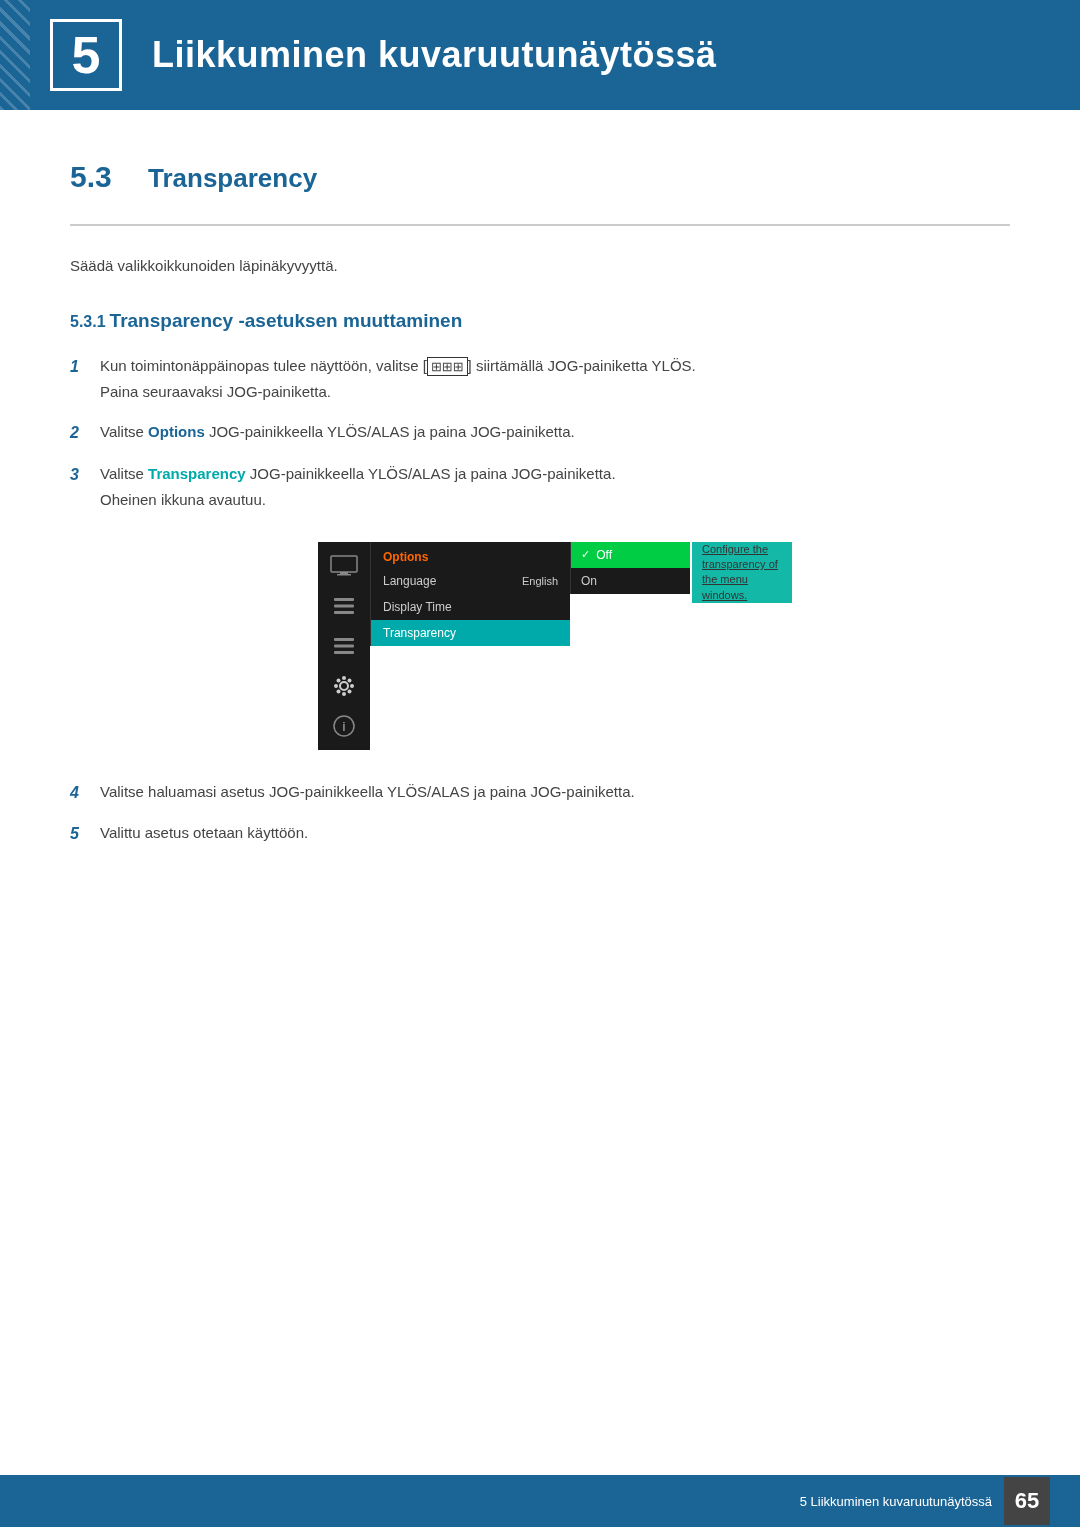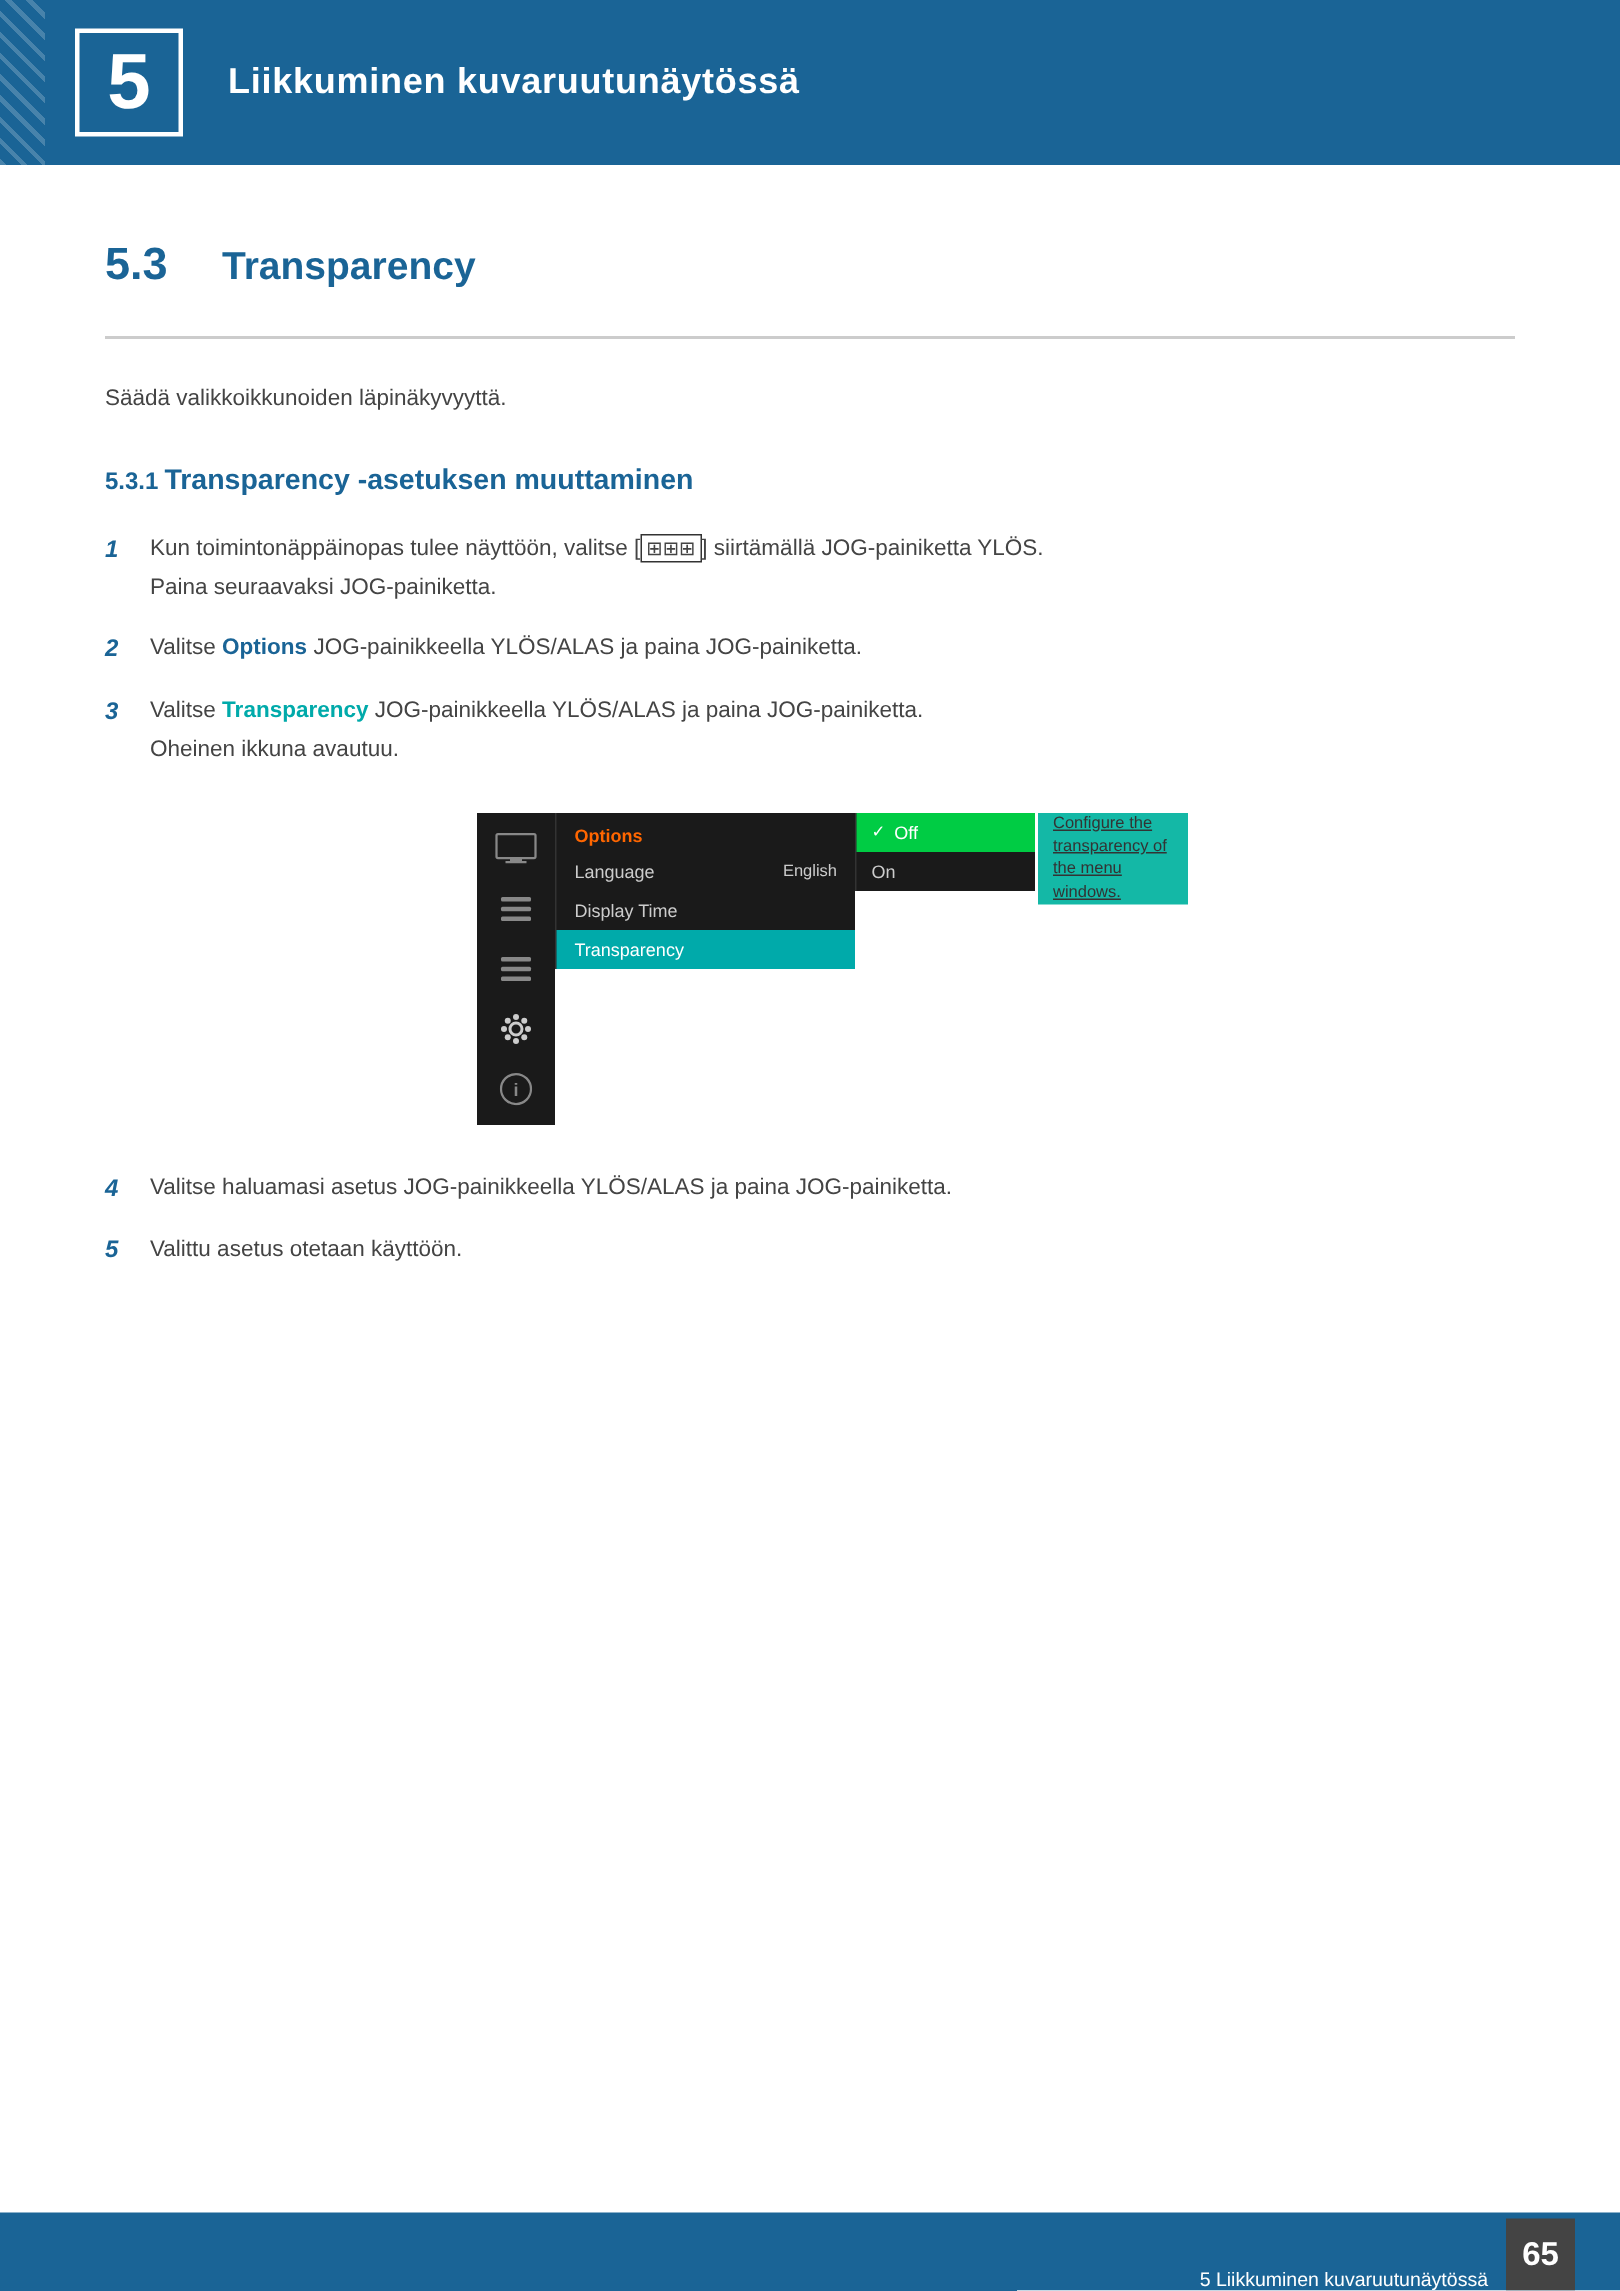--- a/index.html
+++ b/index.html
@@ -38,21 +38,21 @@
     }
 
     .chapter-number {
       font-size: 52px;
       font-weight: bold;
       color: #ffffff;
       line-height: 1;
     }
 
     .chapter-title {
-      font-size: 24px;
+      font-size: 36px;
       font-weight: bold;
       color: #ffffff;
       letter-spacing: 0.5px;
       text-align: right;
     }
 
     
     .header-stripes {
       position: absolute;
       left: 0;
@@ -280,21 +280,21 @@
 
     
     .page-footer {
       position: absolute;
       bottom: 0;
       left: 0;
       right: 0;
       height: 52px;
       background: #1a6496;
       display: flex;
-      align-items: flex-end;
+      align-items: center;
       justify-content: flex-end;
       padding: 0 30px;
       gap: 0;
     }
 
     .footer-chapter-text {
       font-size: 13px;
       color: #ffffff;
       margin-right: 12px;
     }

